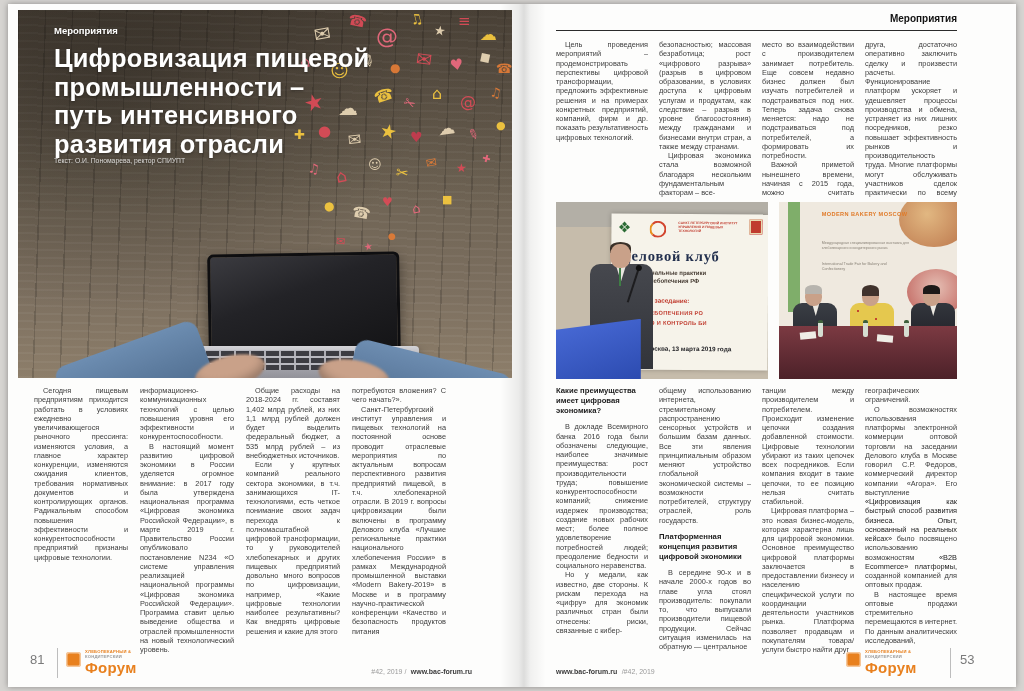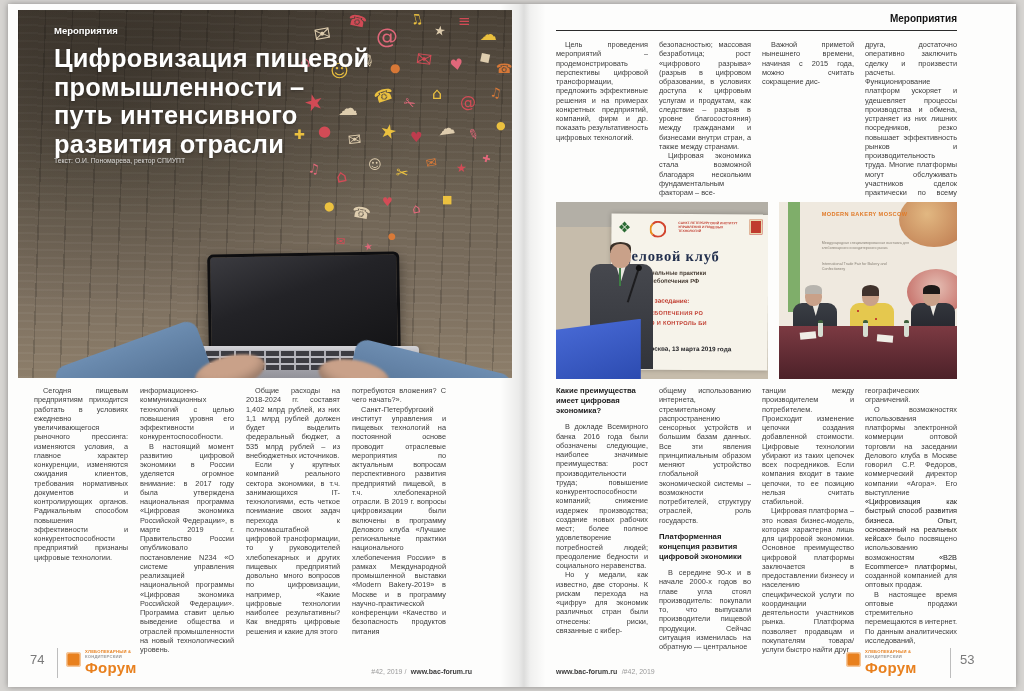--- a/index.html
+++ b/index.html
@@ -232,21 +232,21 @@
     </div>
     <div class="col c52-3">
       <p>Общие расходы на 2018-2024 гг. составят 1,402 млрд рублей, из них 1,1 млрд рублей должен будет выделить федеральный бюджет, а 535 млрд рублей – из внебюджетных источников.</p>
       <p>Если у крупных компаний реального сектора экономики, в т.ч. занимающихся IT-технологиями, есть четкое понимание своих задач перехода к полномасштабной цифровой трансформации, то у руководителей хлебопекарных и других пищевых предприятий довольно много вопросов по цифровизации, например, «Какие цифровые технологии наиболее результативны? Как внедрять цифровые решения и какие для этого</p>
     </div>
     <div class="col c52-4">
       <p class="noind">потребуются вложения? С чего начать?».</p>
       <p>Санкт-Петербургский институт управления и пищевых технологий на постоянной основе проводит отраслевые мероприятия по актуальным вопросам перспективного развития предприятий пищевой, в т.ч. хлебопекарной отрасли. В 2019 г. вопросы цифровизации были включены в программу Делового клуба «Лучшие региональные практики национального хлебопечения России» в рамках Международной промышленной выставки «Modern Bakery-2019» в Москве и в программу научно-практической конференции «Качество и безопасность продуктов питания</p>
     </div>
 
-    <span class="footer-el pagenum" style="left:30px;top:652px;position:absolute;">74</span>
+    <span class="footer-el pagenum" style="left:30px;top:652px;position:absolute;">81</span>
     <div class="fdivider" style="left:57px;top:648px;"></div>
     <div class="logo" style="left:66px;top:648px;">
       <span class="logo-icon"></span>
       <span class="logo-lines">
         <span class="lt1">ХЛЕБОПЕКАРНЫЙ &amp;</span>
         <span class="lt2">КОНДИТЕРСКИЙ</span>
         <span class="lname">Форум</span>
       </span>
     </div>
     <div class="footer-el" style="left:300px;top:660px;width:172px;text-align:right;position:absolute;">
@@ -260,20 +260,21 @@
     <div class="kicker-rule"></div>
 
     <div class="col p53col c53-a">
       <p>Цель проведения мероприятий – продемонстрировать перспективы цифровой трансформации, предложить эффективные решения и на примерах конкретных предприятий, компаний, фирм и др. показать результативность цифровых технологий.</p>
     </div>
     <div class="col p53col c53-b">
       <p class="noind">безопасностью; массовая безработица; рост «цифрового разрыва» (разрыв в цифровом образовании, в условиях доступа к цифровым услугам и продуктам, как следствие – разрыв в уровне благосостояния) между гражданами и бизнесами внутри стран, а также между странами.</p>
       <p>Цифровая экономика стала возможной благодаря нескольким фундаментальным факторам – все-</p>
     </div>
     <div class="col p53col c53-c">
+      <p class="noind">место во взаимодействии с производителем занимает потребитель. Еще совсем недавно бизнес должен был изучать потребителей и подстраиваться под них. Теперь задача снова меняется: надо не подстраиваться под потребителей, а формировать их потребности.</p>
       <p>Важной приметой нынешнего времени, начиная с 2015 года, можно считать сокращение дис-</p>
     </div>
     <div class="col p53col c53-d">
       <p class="noind">друга, достаточно оперативно заключить сделку и произвести расчеты. Функционирование платформ ускоряет и удешевляет процессы производства и обмена, устраняет из них лишних посредников, резко повышает эффективность рынков и производительность труда. Многие платформы могут обслуживать участников сделок практически по всему миру без каких-либо</p>
     </div>
 
     <div class="photo photo1">
       <div class="ceiling"></div>
       <div class="banner">
         <div class="banner-logos">

